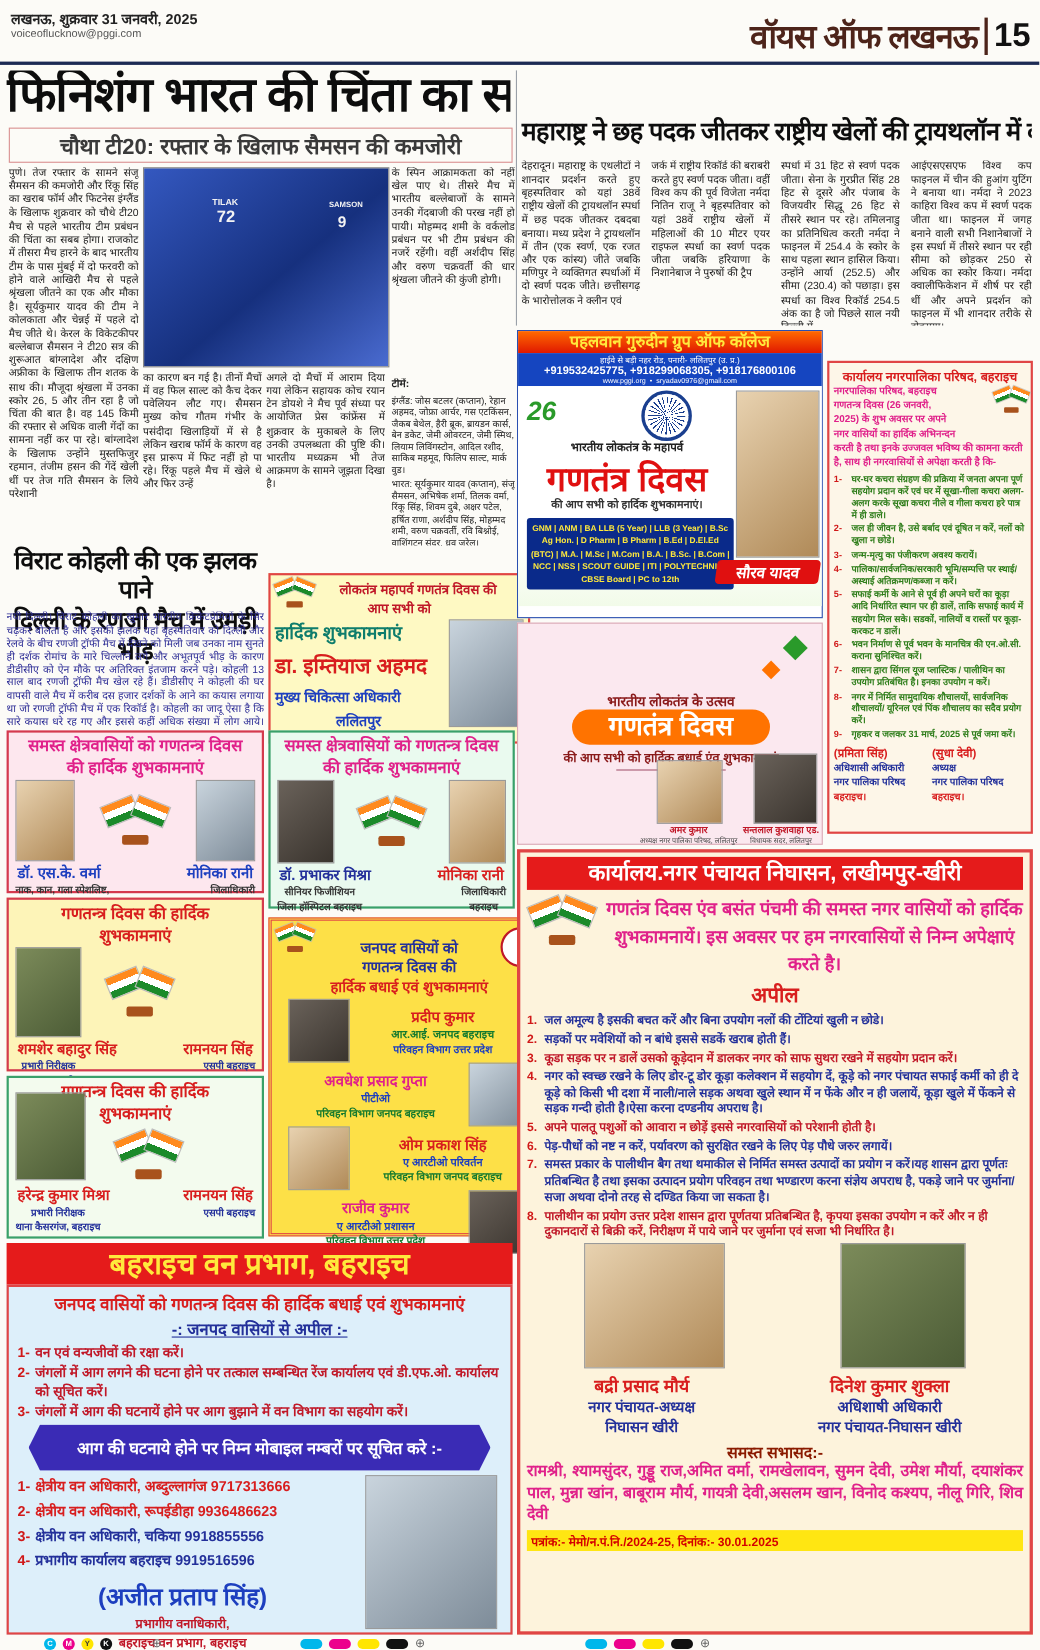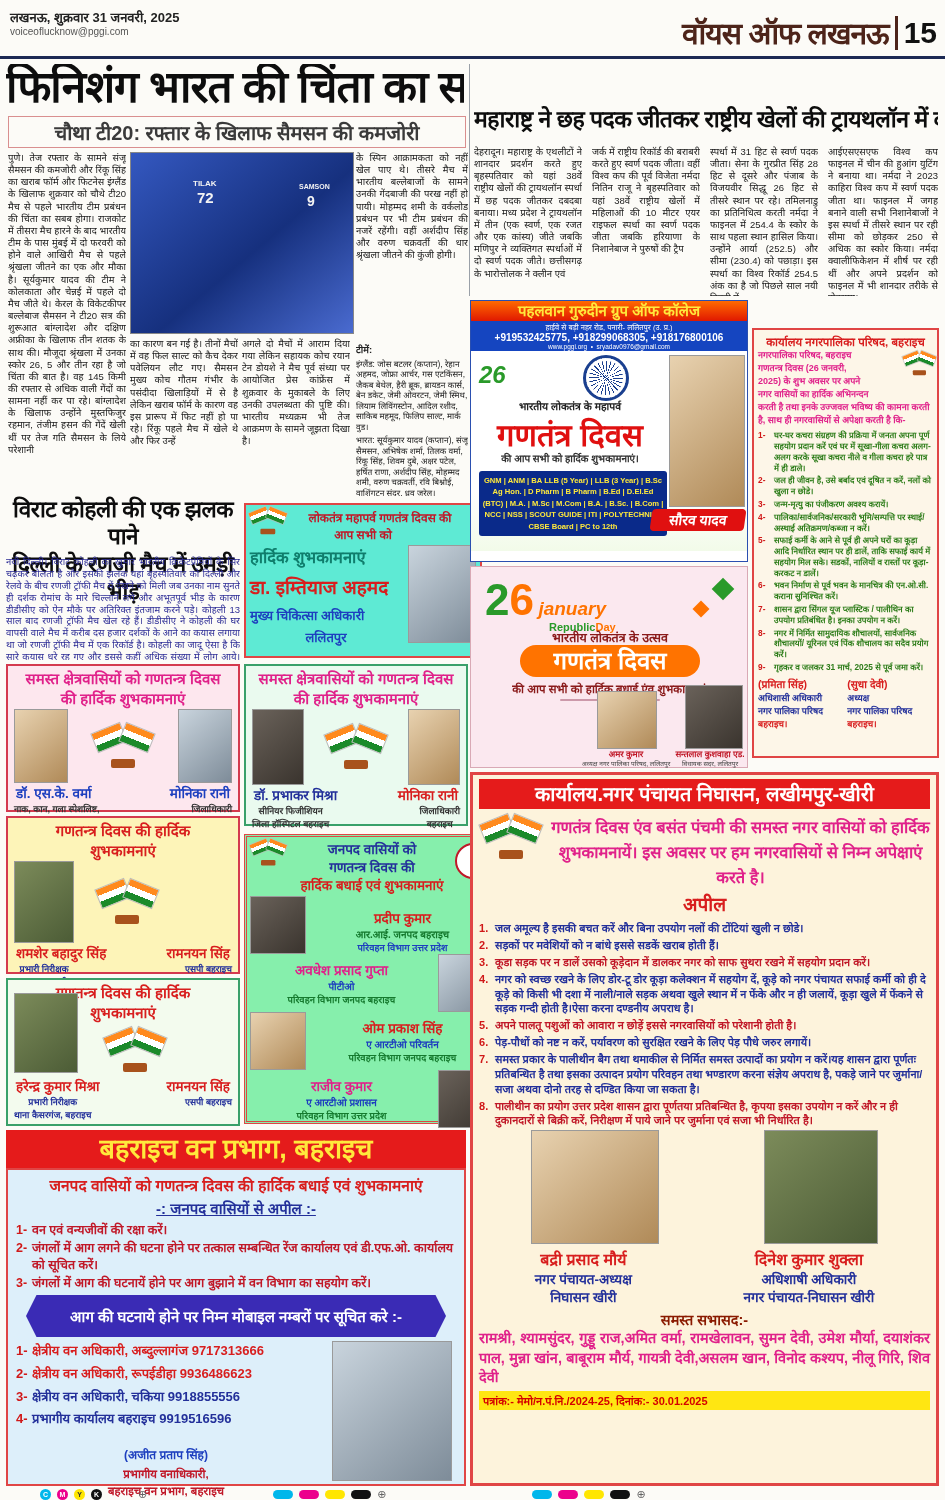--- a/index.html
+++ b/index.html
@@ -191,21 +191,21 @@
   <div class="gad-names c-red">
     <span>हरेन्द्र कुमार मिश्रा</span>
     <span>रामनयन सिंह</span>
   </div>
   <div class="gad-roles c-navy">
     <span><span>प्रभारी निरीक्षक</span><br><span>थाना कैसरगंज, बहराइच</span></span>
     <span>एसपी बहराइच</span>
   </div>
 </div>
 
-<div class="abs" style="left:244px;top:503px;width:238px;height:155px;background:#5eead4;border:2px solid #e04545;box-sizing:border-box;padding:4px">
+<div class="abs" style="left:244px;top:521px;width:238px;height:155px;background:#fef9c3;border:2px solid #e04545;box-sizing:border-box;padding:4px">
   <span class="fcross" style="position:absolute;left:2px;top:2px;transform:scale(0.62);transform-origin:top left">
       <i class="fl"></i>
       <i class="fr"></i>
       <u></u>
     </span>
   <div class="ctr b c-crim" style="font-size:12px;margin-left:34px">लोकतंत्र महापर्व गणतंत्र दिवस की</div>
   <div class="ctr b c-crim" style="font-size:12px">आप सभी को</div>
   <div style="display:flex;gap:6px;margin-top:2px">
     <div style="flex:1">
       <div class="b c-teal" style="font-size:16.5px">हार्दिक शुभकामनाएं</div>
@@ -234,31 +234,31 @@
   <div class="gad-names">
     <span class="c-navy">डॉ. प्रभाकर मिश्रा</span>
     <span class="c-red">मोनिका रानी</span>
   </div>
   <div class="gad-roles">
     <span><span>सीनियर फिजीशियन</span><br><span>जिला हॉस्पिटल बहराइच</span></span>
     <span><span>जिलाधिकारी</span><br><span>बहराइच</span></span>
   </div>
 </div>
 
-<div class="abs" style="left:244px;top:834px;width:256px;height:290px;background:#86efac;border:3px double #e04545;box-sizing:border-box;padding:3px">
+<div class="abs" style="left:244px;top:834px;width:256px;height:290px;background:#fde047;border:3px double #e04545;box-sizing:border-box;padding:15px">
   <span class="fcross" style="position:absolute;left:2px;top:2px;transform:scale(0.6);transform-origin:top left">
       <i class="fl"></i>
       <i class="fr"></i>
       <u></u>
     </span>
   <div class="upseal abs" style="right:6px;top:6px;width:32px;height:32px"></div>
   <div class="ctr b c-navy" style="font-size:13.5px;margin:0 36px">जनपद वासियों को</div>
   <div class="ctr b c-navy" style="font-size:13.5px;margin:0 36px">गणतन्त्र दिवस की</div>
   <div class="ctr b c-red" style="font-size:13.5px">हार्दिक बधाई एवं शुभकामनाएं</div>
-  <div style="display:flex;align-items:flex-end;gap:5px;margin-top:2px">
+  <div style="display:flex;align-items:center;gap:5px;margin-top:2px">
     <div class="ph ph-dark" style="width:54px;height:56px"></div>
     <div class="ctr" style="flex:1">
       <div class="b c-red" style="font-size:13.5px">प्रदीप कुमार</div>
       <div class="b c-green" style="font-size:10px">आर.आई. जनपद बहराइच</div>
       <div class="b c-blue" style="font-size:9.5px">परिवहन विभाग उत्तर प्रदेश</div>
     </div>
   </div>
   <div style="display:flex;align-items:center;gap:5px">
     <div class="ctr" style="flex:1">
       <div class="b c-mag" style="font-size:13.5px">अवधेश प्रसाद गुप्ता</div>
@@ -303,25 +303,20 @@
     <div class="abs ctr b" style="left:4px;top:48px;width:190px;font-size:10.5px;color:#222">भारतीय लोकतंत्र के महापर्व</div>
     <div class="abs ctr b" style="left:0;top:62px;width:198px;font-size:31px;color:#e01010">गणतंत्र दिवस</div>
     <div class="abs ctr b" style="left:4px;top:100px;width:190px;font-size:10px;color:#333">की आप सभी को हार्दिक शुभकामनाएं।</div>
     <div class="abs ctr b" style="left:8px;top:120px;width:182px;background:#0a2a8a;color:#ffe93c;font-size:7.6px;line-height:1.5;padding:4px 3px;border-radius:3px">GNM | ANM | BA LLB (5 Year) | LLB (3 Year) | B.Sc Ag Hon. | D Pharm | B Pharm | B.Ed | D.El.Ed (BTC) | M.A. | M.Sc | M.Com | B.A. | B.Sc. | B.Com | NCC | NSS | SCOUT GUIDE | ITI | POLYTECHNIC | CBSE Board | PC to 12th</div>
     <div class="ph ph-warm abs" style="left:198px;top:4px;width:74px;height:150px"></div>
     <div class="ribbon abs" style="left:180px;top:158px;width:94px;height:22px;line-height:22px;font-size:14px">सौरव यादव</div>
   </div>
 </div>
 
 <div class="abs" style="left:470px;top:566px;width:278px;height:202px;background:#fbe8ef;border:1px solid #d9a9b5;box-sizing:border-box">
-  <div class="abs" style="left:14px;top:8px">
-    <span class="b" style="font-size:44px;color:#2a9a2a">2</span><span class="b" style="font-size:44px;color:#ff7300">6</span>
-    <span class="b" style="font-size:19px;color:#ff7300;font-style:italic">january</span>
-    <div style="margin-left:64px;margin-top:-8px"><span class="b" style="font-size:11px;color:#2a9a2a">Republic</span><span class="b" style="font-size:11px;color:#ff7300">Day</span></div>
-  </div>
   <div class="abs" style="right:16px;top:14px;width:16px;height:16px;background:#2a9a2a;transform:rotate(45deg)"></div>
   <div class="abs" style="right:40px;top:36px;width:12px;height:12px;background:#ff7300;transform:rotate(45deg)"></div>
   <div class="ctr b abs" style="left:0;top:62px;width:278px;font-size:12.5px;color:#8a1a1a">भारतीय लोकतंत्र के उत्सव</div>
   <div class="ctr b abs" style="left:49px;top:78px;width:180px;height:32px;line-height:32px;background:#ff7300;color:#fff;font-size:24px;border-radius:16px">गणतंत्र दिवस</div>
   <div class="ctr b abs" style="left:0;top:114px;width:278px;font-size:11.5px;color:#8a1a1a">की आप सभी को हार्दिक बधाई एंव शुभकामनाएं</div>
   <div class="abs" style="left:89px;top:132px;width:100px;height:2px;background:#c9a;border-radius:2px"></div>
   <div class="ph ph-warm abs" style="left:126px;top:124px;width:58px;height:56px"></div>
   <div class="abs ctr" style="left:100px;top:181px;width:110px">
     <div class="b" style="font-size:8.5px;color:#c01828">अमर कुमार</div>
     <div style="font-size:6.5px;color:#444">अध्यक्ष नगर पालिका परिषद, ललितपुर</div>
@@ -378,21 +373,21 @@
     <li class="c-crim" style="font-size:12.5px;line-height:1.3">जंगलों में आग की घटनायें होने पर आग बुझाने में वन विभाग का सहयोग करें।</li>
   </ol>
   <div class="forest-banner" style="width:420px;height:42px;margin:4px auto;font-size:15px">आग की घटनाये होने पर निम्न मोबाइल नम्बरों पर सूचित करे :-</div>
   <div style="position:relative">
     <ol class="adlist" style="width:300px">
       <li class="c-red" style="font-size:13px;line-height:1.6">क्षेत्रीय वन अधिकारी, अब्दुल्लागंज 9717313666</li>
       <li class="c-red" style="font-size:13px;line-height:1.6">क्षेत्रीय वन अधिकारी, रूपईडीहा 9936486623</li>
       <li class="c-navy" style="font-size:13px;line-height:1.6">क्षेत्रीय वन अधिकारी, चकिया 9918855556</li>
       <li class="c-navy" style="font-size:13px;line-height:1.6">प्रभागीय कार्यालय बहराइच 9919516596</li>
     </ol>
-    <div class="ctr b c-blue" style="width:300px;font-size:12px;margin-top:16px">(अजीत प्रताप सिंह)</div>
+    <div class="ctr b c-blue" style="width:300px;font-size:22px;margin-top:5px">(अजीत प्रताप सिंह)</div>
     <div class="ctr b c-crim" style="width:300px;font-size:11.5px;margin-top:3px">प्रभागीय वनाधिकारी,</div>
     <div class="ctr b c-crim" style="width:300px;font-size:11.5px;margin-top:2px">बहराइच वन प्रभाग, बहराइच</div>
     <div class="ph ph-cool abs" style="right:4px;top:0;width:118px;height:138px"></div>
   </div>
 </div>
 
 <div class="abs" style="left:470px;top:772px;width:469px;height:714px;background:#fdf3dc;border:3px solid #e04545;box-sizing:border-box;padding:4px 6px">
   <div class="ctr b" style="background:#e51b1b;color:#fff;font-size:20px;height:30px;line-height:30px">कार्यालय.नगर पंचायत निघासन, लखीमपुर-खीरी</div>
   <div style="display:flex;gap:8px;margin-top:6px">
     <span class="fcross" style="flex:0 0 64px">

